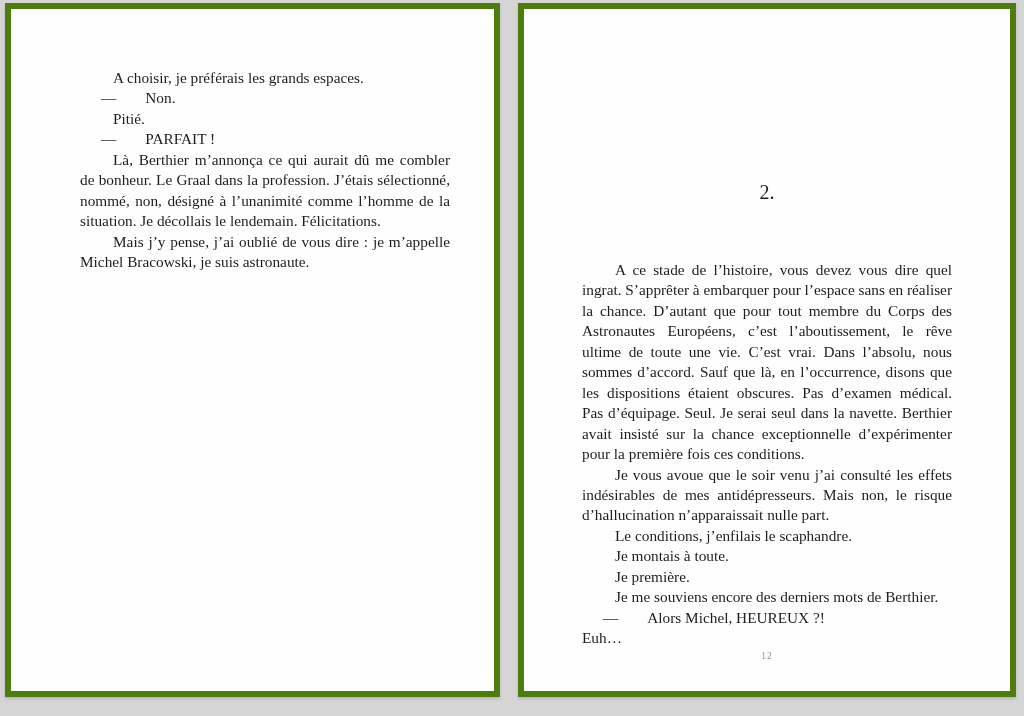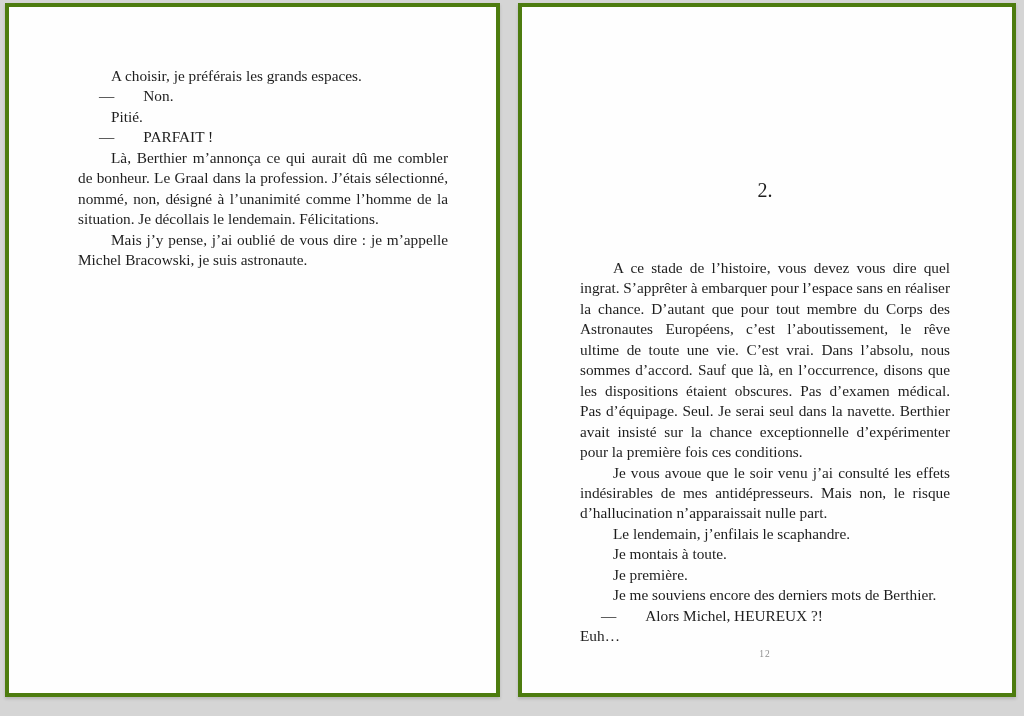--- a/index.html
+++ b/index.html
@@ -14,21 +14,21 @@
   .spread {
     position: relative;
     width: 1024px;
     height: 716px;
   }
   .page {
     position: absolute;
     top: 3px;
     height: 694px;
     background: #fefefe;
-    border: 4px solid #4d7c0f;
+    border: 6px solid #4d7c0f;
     box-sizing: border-box;
     box-shadow: 0 2px 3px rgba(0,0,0,0.15);
   }
   .page-left {
     left: 5px;
     width: 495px;
     padding: 59px 0 0 69px;
   }
   .page-right {
     left: 518px;
@@ -90,21 +90,21 @@
         <p class="para indent">Mais j’y pense, j’ai oublié de vous dire : je m’appelle Michel Bracowski, je suis astronaute.</p>
       </div>
   </div>
 
   <div class="page page-right">
     <div class="textblock">
       <h2 class="chapter-heading">2.</h2>
       <div>
           <p class="para indent">A ce stade de l’histoire, vous devez vous dire quel ingrat. S’apprêter à embarquer pour l’espace sans en réaliser la chance. D’autant que pour tout membre du Corps des Astronautes Européens, c’est l’aboutissement, le rêve ultime de toute une vie. C’est vrai. Dans l’absolu, nous sommes d’accord. Sauf que là, en l’occurrence, disons que les dispositions étaient obscures. Pas d’examen médical. Pas d’équipage. Seul. Je serai seul dans la navette. Berthier avait insisté sur la chance exceptionnelle d’expérimenter pour la première fois ces conditions.</p>
           <p class="para indent">Je vous avoue que le soir venu j’ai consulté les effets indésirables de mes antidépresseurs. Mais non, le risque d’hallucination n’apparaissait nulle part.</p>
-          <p class="para indent">Le lendemain, j’enfilais le scaphandre.</p>
+          <p class="para indent">Le conditions, j’enfilais le scaphandre.</p>
           <p class="para indent">Je montais à toute.</p>
           <p class="para indent">Je première.</p>
           <p class="para indent">Je me souviens encore des derniers mots de Berthier.</p>
           <p class="para dialogue"><span>—</span><span class="tabgap"></span><span>Alors Michel, HEUREUX ?!</span></p>
           <p class="para plain">Euh…</p>
         </div>
     </div>
     <div class="page-number">12</div>
   </div>
 

